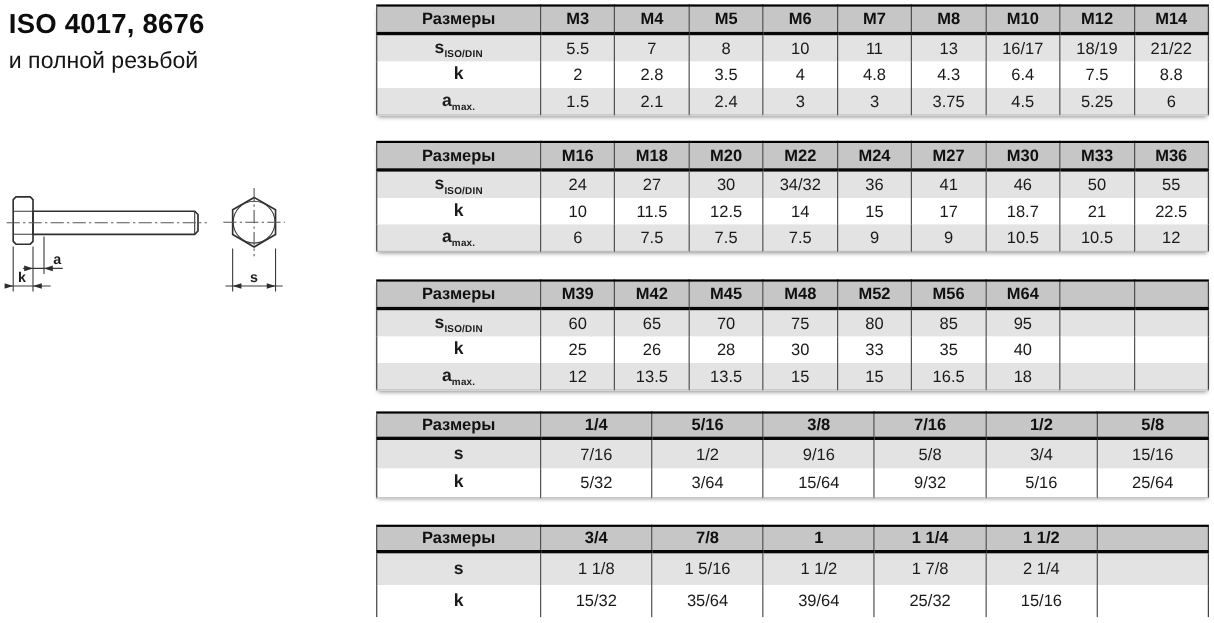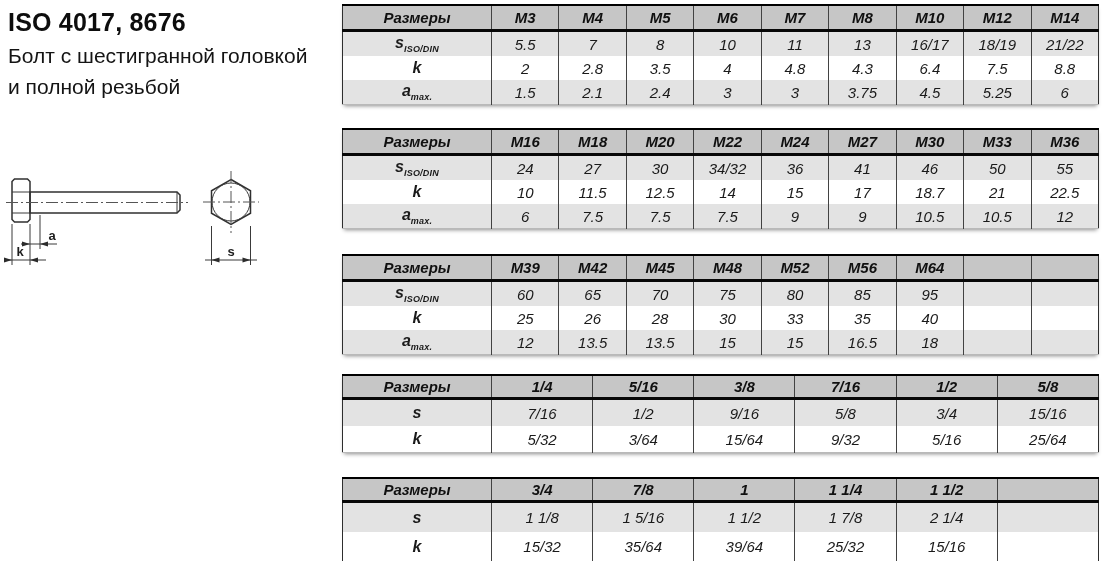--- a/index.html
+++ b/index.html
@@ -9,21 +9,21 @@
   .title{font-size:25px;font-weight:bold;line-height:35px;color:#0d0d0d;letter-spacing:0.2px;}
   .subtitle{font-size:21px;line-height:30px;color:#141414;margin-top:1px;}
   .subtitle:first-of-type{margin-top:7px;}
   .drawing{position:absolute;left:4px;top:156px;}
 
   .tbl{position:absolute;left:342px;width:757px;box-shadow:0 3px 4px -2px rgba(0,0,0,0.45);}
   #t0{top:4px;} #t1{top:128px;} #t2{top:254px;} #t3{top:374px;} #t4{top:477px;box-shadow:none;}
 
   table.dim-table{border-collapse:collapse;table-layout:fixed;width:100%;
     border-top:2px solid #000;border-left:1px solid #2e2e2e;border-right:1px solid #2e2e2e;
-    border-bottom:1px solid #b9b9b9;font-style:italic;}
+    border-bottom:1px solid #b9b9b9;}
   #t4 table.dim-table{border-bottom:none;}
   .dim-table th{background:var(--header-bg,#c6c6c6);font-weight:bold;font-size:15px;color:#101010;
     border-bottom:3px solid #070707;text-align:center;vertical-align:middle;padding:0;}
   .dim-table td{text-align:center;font-size:15px;color:#1a1a1a;vertical-align:middle;background:#fff;padding:0;}
   .dim-table th:not(:first-child),.dim-table td:not(:first-child){border-left:1px solid #424242;}
   .dim-table tbody tr:nth-child(odd) td{background:var(--row-alt-bg,#e3e3e3);}
   .grp-metric th{height:23px;}  .grp-metric td{height:24px;}
   .grp-imp1 th{height:21px;}    .grp-imp1 td{height:26px;}
   .grp-imp2 th{height:21px;}    .grp-imp2 td{height:29px;}
   td.row-label{font-weight:bold;font-size:16px;}
@@ -35,21 +35,20 @@
   .dimtxt{font-family:"Liberation Sans",sans-serif;font-size:13px;font-weight:bold;fill:#1c1c1c;}
   .arrow{fill:#2c2c2c;stroke:none;}
 </style>
 </head>
 <body>
 
 <div class="page">
 
   <div class="info">
     <div class="title">ISO 4017, 8676</div>
-    <div class="subtitle">Болт с шестигранной головкой</div>
     <div class="subtitle">и полной резьбой</div>
   </div>
 
   <svg class="drawing" width="272" height="140" viewBox="0 0 272 140">
 
     <g>
       <polygon class="dline" points="10.5,23 23.5,23 26,25.5 26,63.5 23.5,66 10.5,66 8,63.5 8,25.5"></polygon>
       <line class="thin" x1="8" y1="36" x2="26" y2="36"></line>
       <line class="thin" x1="8" y1="57" x2="26" y2="57"></line>
 

